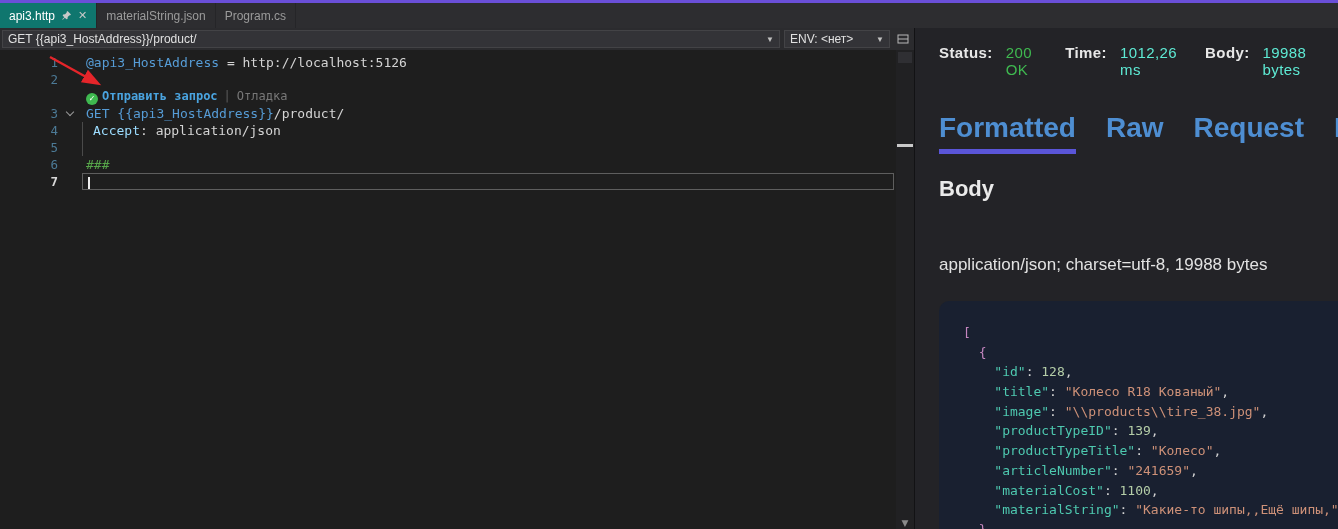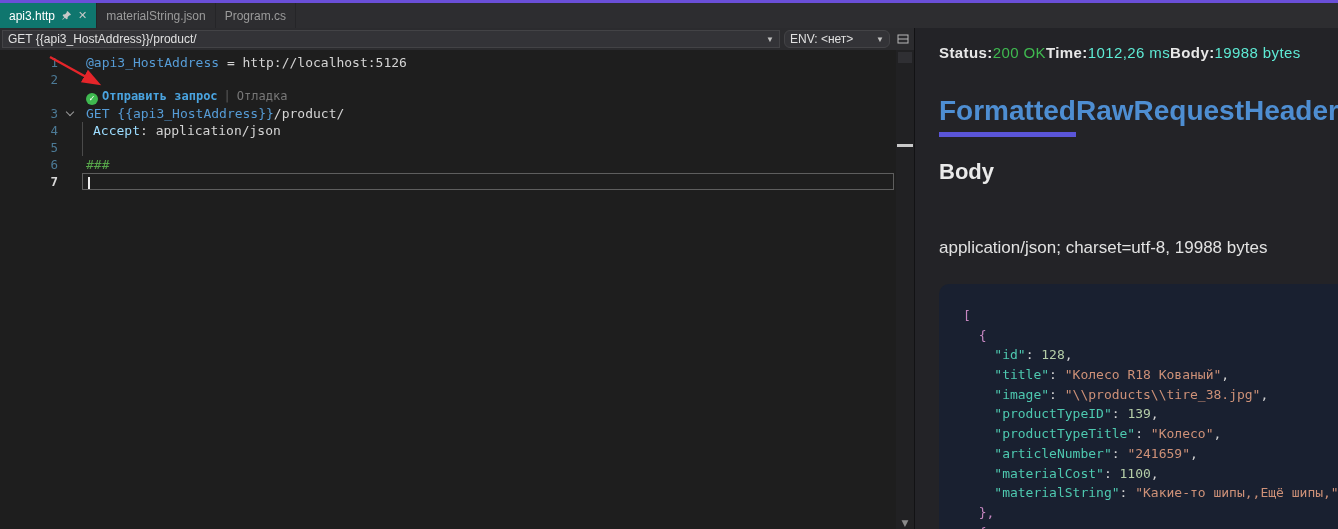--- a/index.html
+++ b/index.html
@@ -17,21 +17,21 @@
   
   .main { display: flex; height: 501px; }
   .left-pane { width: 915px; display: flex; flex-direction: column; background: #1e1e1e;
                border-right: 1px solid #121214; }
   .request-bar { height: 22px; background: #2b2b2e; display: flex; align-items: center;
                  padding: 1px 2px; gap: 4px; }
   .combo { height: 18px; background: #333337; border: 1px solid #434346; display: flex;
            align-items: center; justify-content: space-between; padding: 0 5px;
            font-size: 12px; color: #e0e0e0; white-space: nowrap; overflow: hidden; }
   .combo.req { flex: 1; }
-  .combo.env { width: 106px; flex: none; border-radius: 6px; }
+  .combo.env { width: 106px; flex: none; }
   .chev { font-size: 8px; color: #c0c0c0; margin-left: 6px; }
   .split-btn { width: 18px; flex: none; display: flex; justify-content: center; align-items: center; }
   
   .editor { position: relative; flex: 1; padding-top: 4px;
             font-family: "DejaVu Sans Mono", monospace; font-size: 13px; }
   .ed-row { display: flex; height: 17px; line-height: 17px; padding-right: 20px; }
   .gut { width: 58px; text-align: right; color: #4c7a96; font-size: 12.5px; flex: none; }
   .foldc { width: 24px; flex: none; display: flex; align-items: center; justify-content: center; }
   .chevron { width: 6px; height: 6px; border-right: 1.4px solid #9a9a9a;
              border-bottom: 1.4px solid #9a9a9a; transform: rotate(45deg); margin-bottom: 3px; }
@@ -50,26 +50,26 @@
   .cl-dbg { color: #787878; }
   .arrow { position: absolute; left: 0; top: 0; pointer-events: none; }
   .vscroll { position: absolute; right: 0; top: 0; bottom: 0; width: 18px; background: #212123; }
   .scroll-top { position: absolute; top: 2px; left: 2px; right: 2px; height: 11px; background: #2f2f33; }
   .scroll-mark { position: absolute; top: 94px; left: 1px; right: 1px; height: 3px; background: #c9c9c9; }
   .scroll-down { position: absolute; bottom: 1px; width: 100%; text-align: center;
                  color: #8a8a8a; font-size: 9px; font-family: "DejaVu Sans", sans-serif; }
   
   .right-pane { flex: 1; background: #232327; display: flex; flex-direction: column;
                 padding: 16px 0 0 24px; overflow: hidden; }
-  .status-row { display: flex; align-items: baseline; gap: 0; font-size: 15px;
+  .status-row { display: flex; align-items: baseline; gap: 13px; font-size: 15px;
                 letter-spacing: 0.4px; flex: none; }
   .sl { font-weight: bold; color: #e8e8e8; }
   .sv { color: #5eead4; }
   .sv.ok { color: #3fb950; }
-  .rtabs { display: flex; margin-top: 34px; flex: none; }
+  .rtabs { display: flex; gap: 30px; margin-top: 34px; flex: none; }
   .rtab { font-size: 28px; font-weight: bold; color: #4e8ed2; padding-bottom: 5px; cursor: default; }
   .rtab.active { border-bottom: 5px solid #5a55d8; }
   .body-h { margin-top: 22px; font-size: 22px; font-weight: bold; color: #eaeaea; flex: none; }
   .ctype { margin-top: 53px; font-size: 17px; color: #e2e2e2; flex: none; }
   .json-box { margin-top: 26px; flex: 1; background: #192030; border-radius: 10px 0 0 0;
               padding: 22px 10px 0 24px; font-family: "DejaVu Sans Mono", monospace; font-size: 13px; }
   .jrow { height: 19.7px; line-height: 19.7px; white-space: pre; }
   
   .tk-var { color: #569cd6; } .tk-kw { color: #569cd6; } .tk-attr { color: #9cdcfe; }
   .tk-val { color: #d4d4d4; } .tk-cmt { color: #57a64a; } .tk-pln { color: #d4d4d4; }

